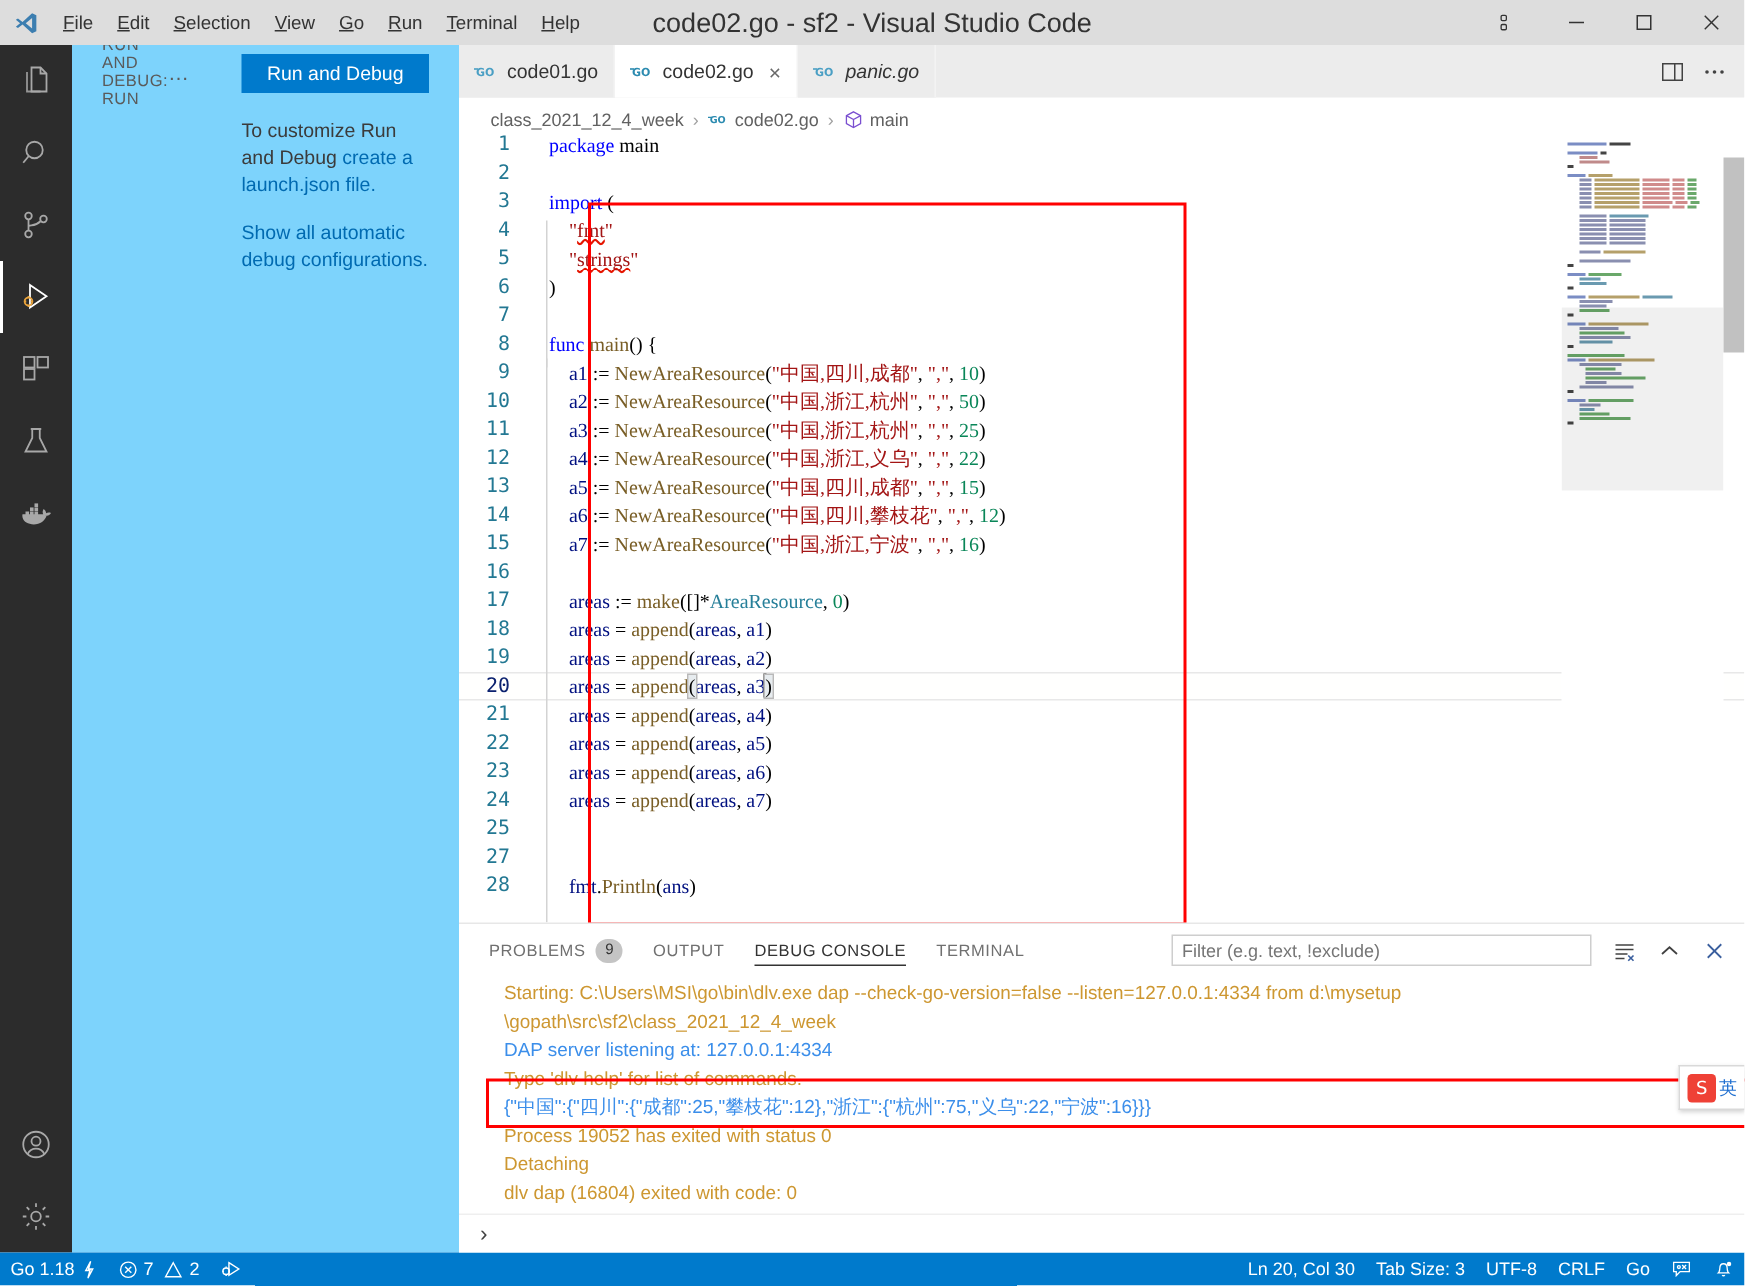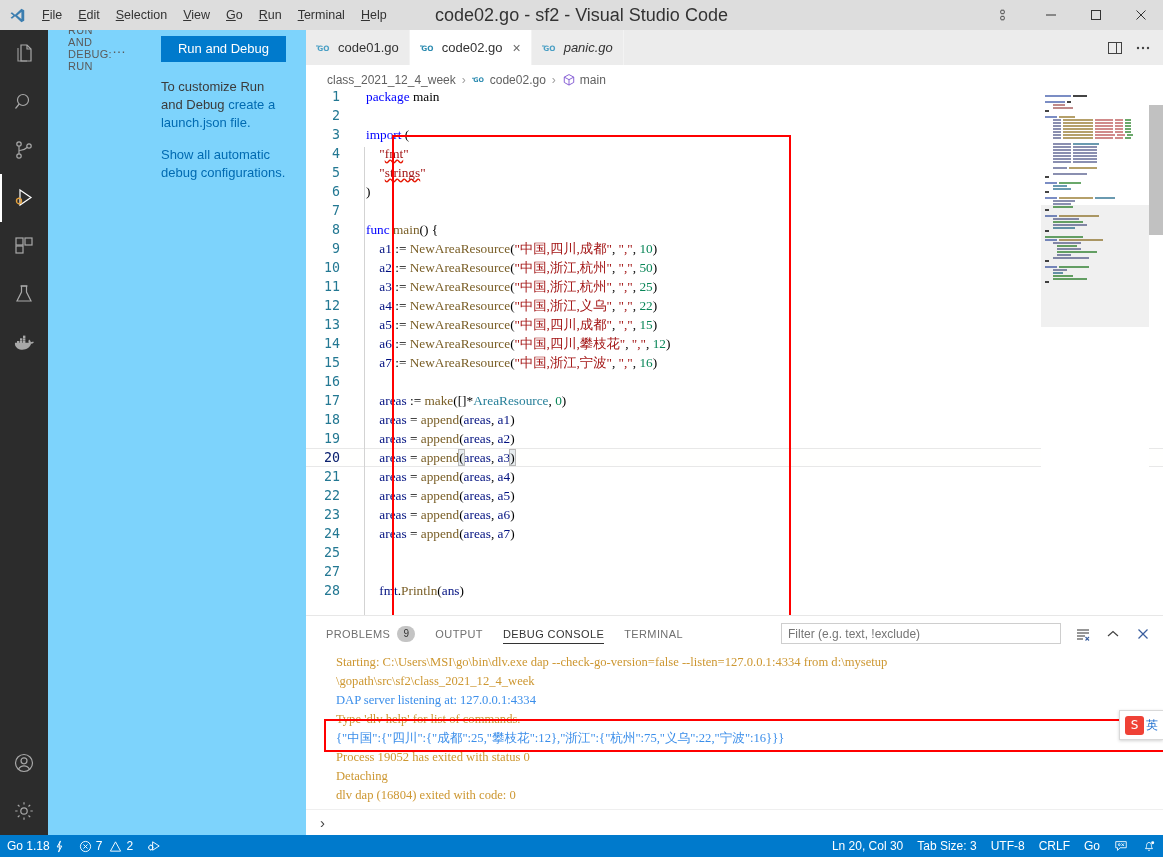--- a/index.html
+++ b/index.html
@@ -161,21 +161,21 @@
     height: 16px; display: inline-flex; align-items: center; justify-content: center; padding: 0 5px;
     letter-spacing: 0;
   }
   .panel-actions { margin-left: auto; display: flex; align-items: center; gap: 14px; padding-right: 12px; color: #424242; }
   .filter-input {
     width: 280px; height: 21px; border: 1px solid #cecece; background: #fff; font-size: 12px;
     padding: 0 6px; color: #616161; font-family: "Liberation Sans", sans-serif; outline: none;
   }
   .console {
     flex: 1 1 auto; overflow: hidden; padding: 2px 0 0 0; position: relative;
-    font-family: Liberation Serif, serif; font-size: 12.6px;
+    font-family: Liberation Sans, sans-serif; font-size: 12.6px;
   }
   .cons-line { padding-left: 30px; line-height: 19px; white-space: pre; }
   .c-orange { color: #cd9731; }
   .c-blue   { color: #3b8eea; }
   .console-input-row {
     height: 26px; display: flex; align-items: center; padding-left: 14px;
     color: #424242; font-size: 13px; border-top: 1px solid #efefef; flex: 0 0 26px;
   }
   .anno-box-console { position: absolute; border: 2px solid #ff0000; z-index: 6; pointer-events: none; }
 

